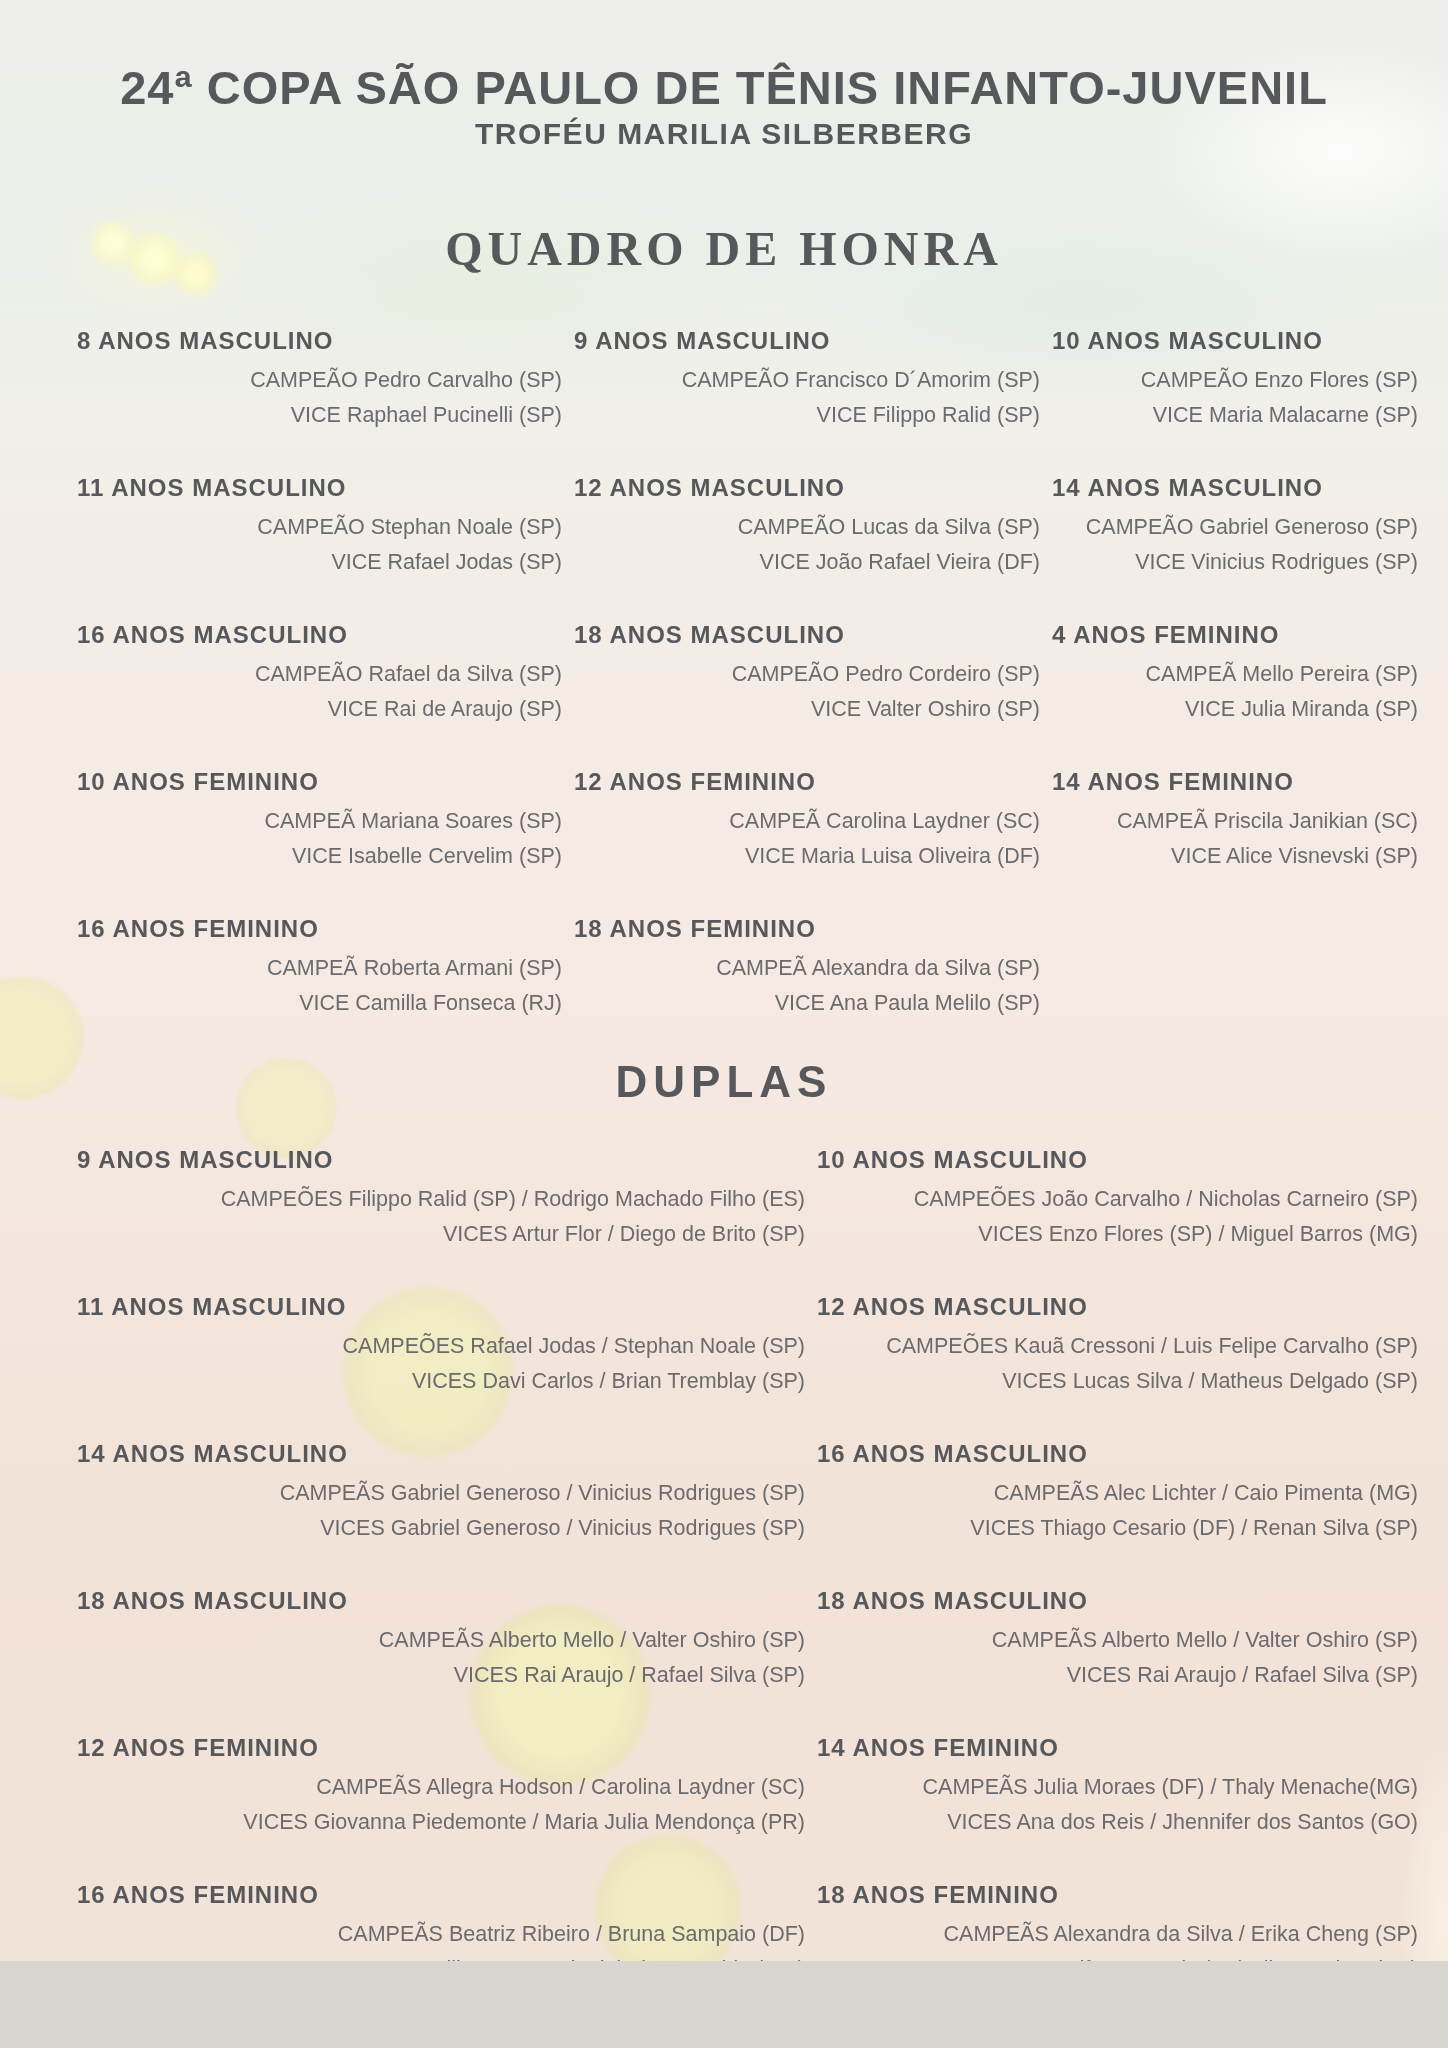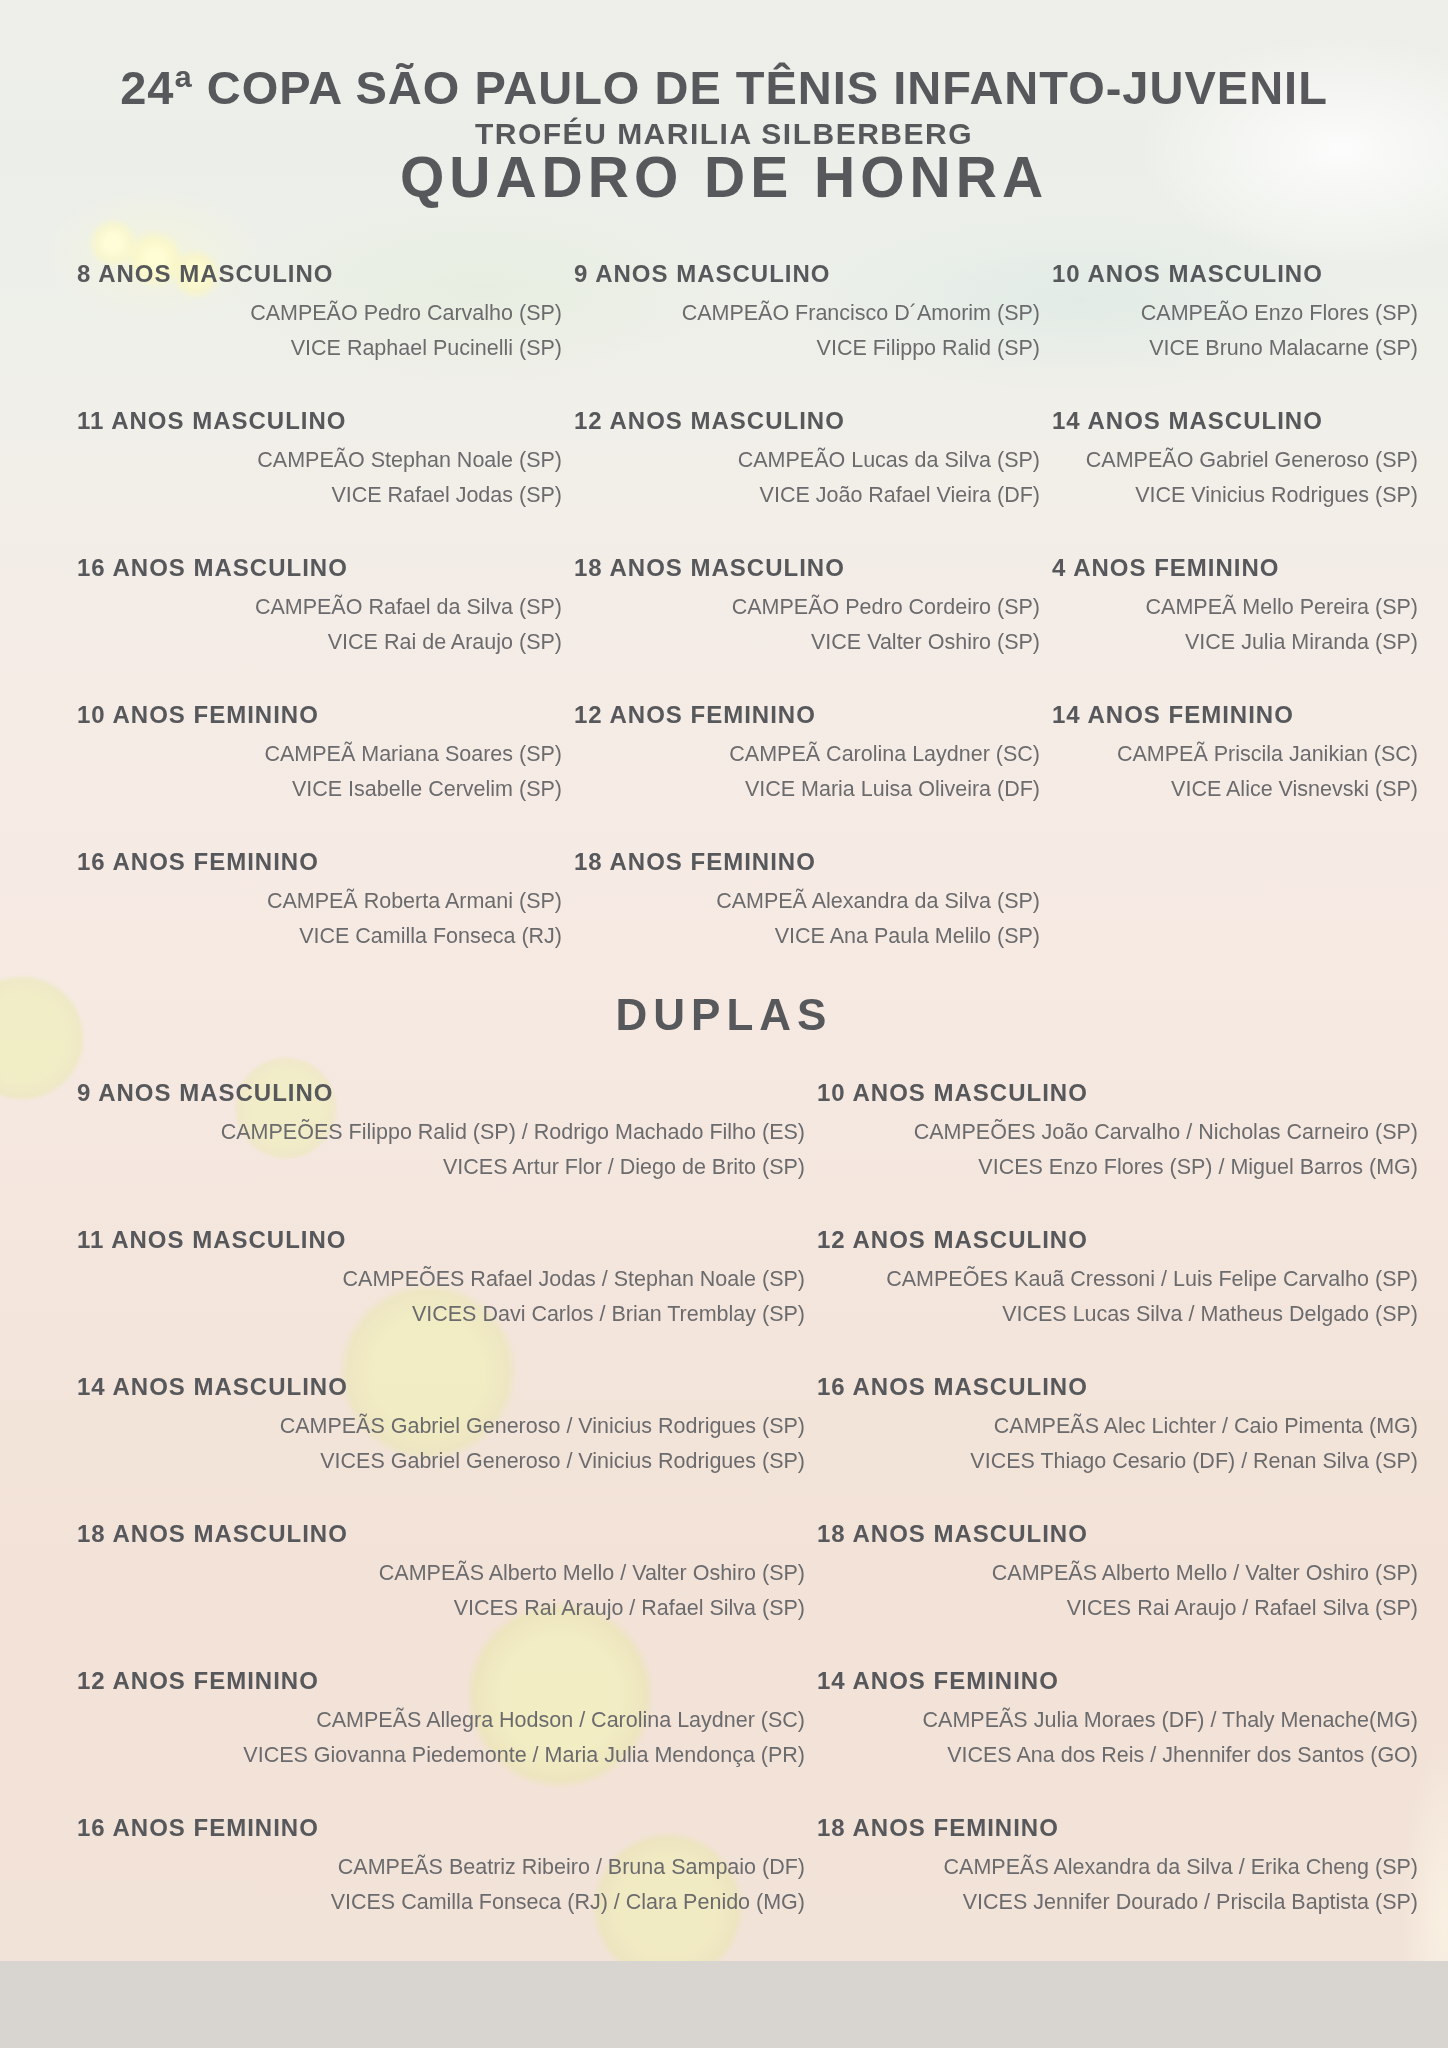--- a/index.html
+++ b/index.html
@@ -42,21 +42,21 @@
     letter-spacing:1.5px;
     color:var(--heading-text,#57585b);
   }
 
   .section-heading {
     text-align:center;
     font-weight:bold; line-height:1;
     color:var(--heading-text,#55565a);
     margin:0;
   }
-  .section-heading.first { font-size:57px; letter-spacing:5px; }
+  .section-heading.first { margin-top:76px; font-size:48px; letter-spacing:5px;font-family:Liberation Serif, serif; }
   .section-heading.second { margin-top:46px; font-size:44px; letter-spacing:6px; }
 
   .grid {
     display:grid;
     row-gap:50px;
     padding-left:65px; padding-right:30px;
   }
   .grid.first-grid { margin-top:56px; }
   .grid.second-grid { margin-top:44px; }
   .grid.cols3 { grid-template-columns:497px 478px 1fr; }
@@ -95,21 +95,21 @@
           <p class="line last">VICE Raphael Pucinelli (SP)</p>
         </div>
         <div class="cat">
           <h3>9 ANOS MASCULINO</h3>
           <p class="line">CAMPEÃO Francisco D´Amorim (SP)</p>
           <p class="line last">VICE Filippo Ralid (SP)</p>
         </div>
         <div class="cat">
           <h3>10 ANOS MASCULINO</h3>
           <p class="line">CAMPEÃO Enzo Flores (SP)</p>
-          <p class="line last">VICE Bruno Malacarne (SP)</p>
+          <p class="line last">VICE Maria Malacarne (SP)</p>
         </div>
         <div class="cat">
           <h3>11 ANOS MASCULINO</h3>
           <p class="line">CAMPEÃO Stephan Noale (SP)</p>
           <p class="line last">VICE Rafael Jodas (SP)</p>
         </div>
         <div class="cat">
           <h3>12 ANOS MASCULINO</h3>
           <p class="line">CAMPEÃO Lucas da Silva (SP)</p>
           <p class="line last">VICE João Rafael Vieira (DF)</p>

